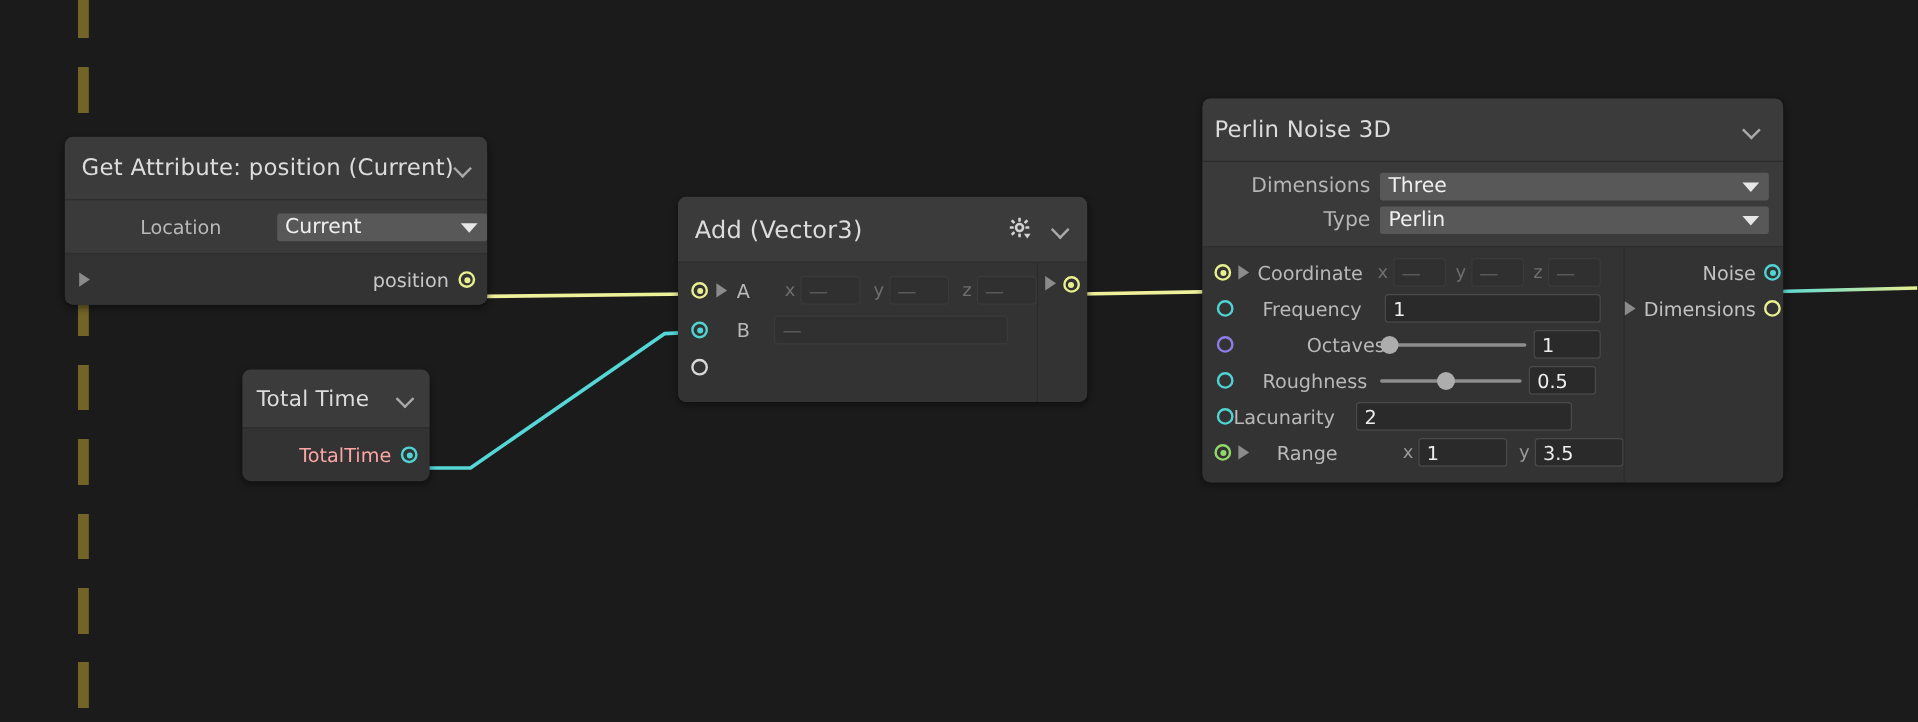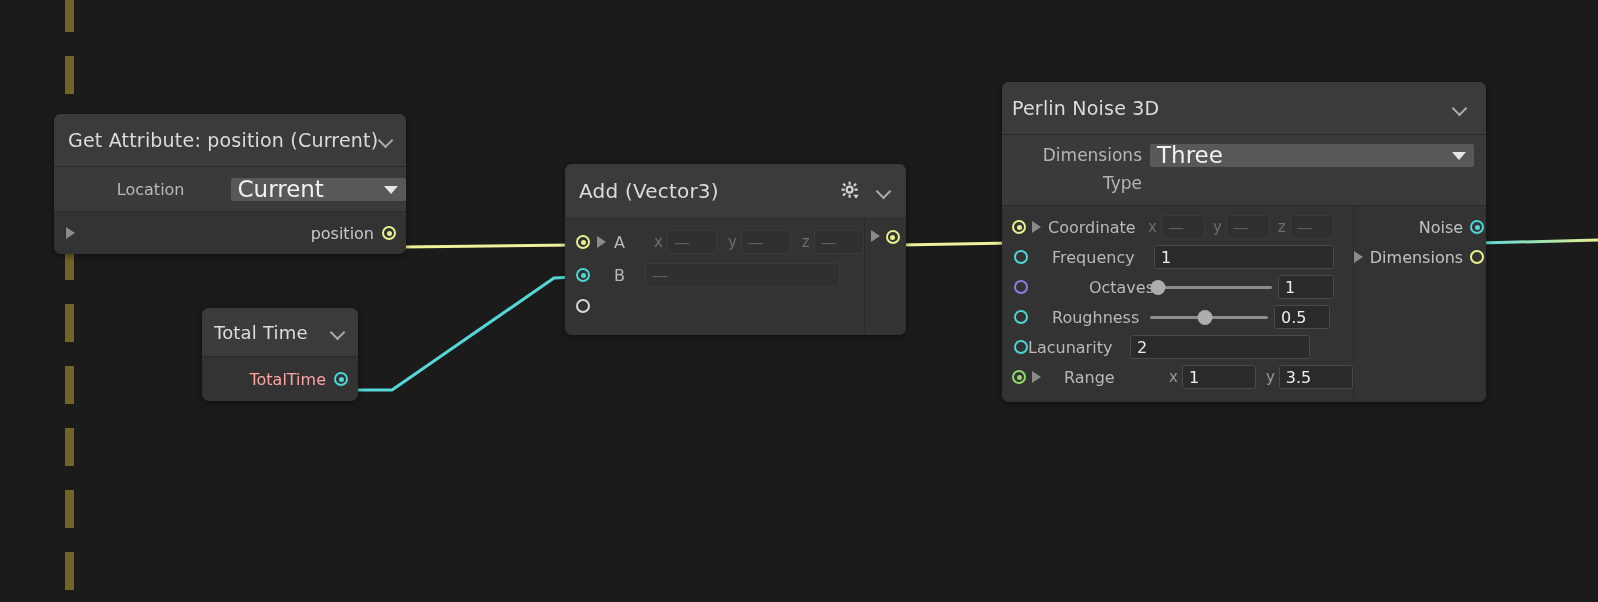--- a/index.html
+++ b/index.html
@@ -122,21 +122,21 @@
     font-size: 15px;
     padding-right: 4px;
   }
   .axis-lbl.on { color: #9a9a9a; }
 
   
   .select {
     background: #585858;
     border-radius: 2px;
     color: #f0f0f0;
-    font-size: 23px;
+    font-size: 17px;
     height: 23px;
     line-height: 23px;
     padding: 0 7px;
     box-sizing: border-box;
     position: relative;
     white-space: nowrap;
   }
   .select .caret {
     position: absolute;
     right: 8px; top: 50%;
@@ -385,20 +385,24 @@
     <div class="pn-params">
       <div class="pn-prow">
         <span class="pn-plabel">Dimensions</span>
         <div class="select" style="width:324px;">
           <span>Three</span>
           <span class="caret"></span>
         </div>
       </div>
       <div class="pn-prow">
         <span class="pn-plabel">Type</span>
+        <div class="select" style="width:324px;">
+          <span>Perlin</span>
+          <span class="caret"></span>
+        </div>
       </div>
     </div>
 
     <div class="pn-body">
       <div class="pn-inputs">
 
         <div class="in-row" style="padding-left:10px;">
           <span class="port filled" style="color:#e8ef8f;border-color:#e8ef8f;"></span>
           <span class="tri" style="margin-left:6px;"></span>
           <span class="row-label" style="margin-left:7px;width:100px;">Coordinate</span>

